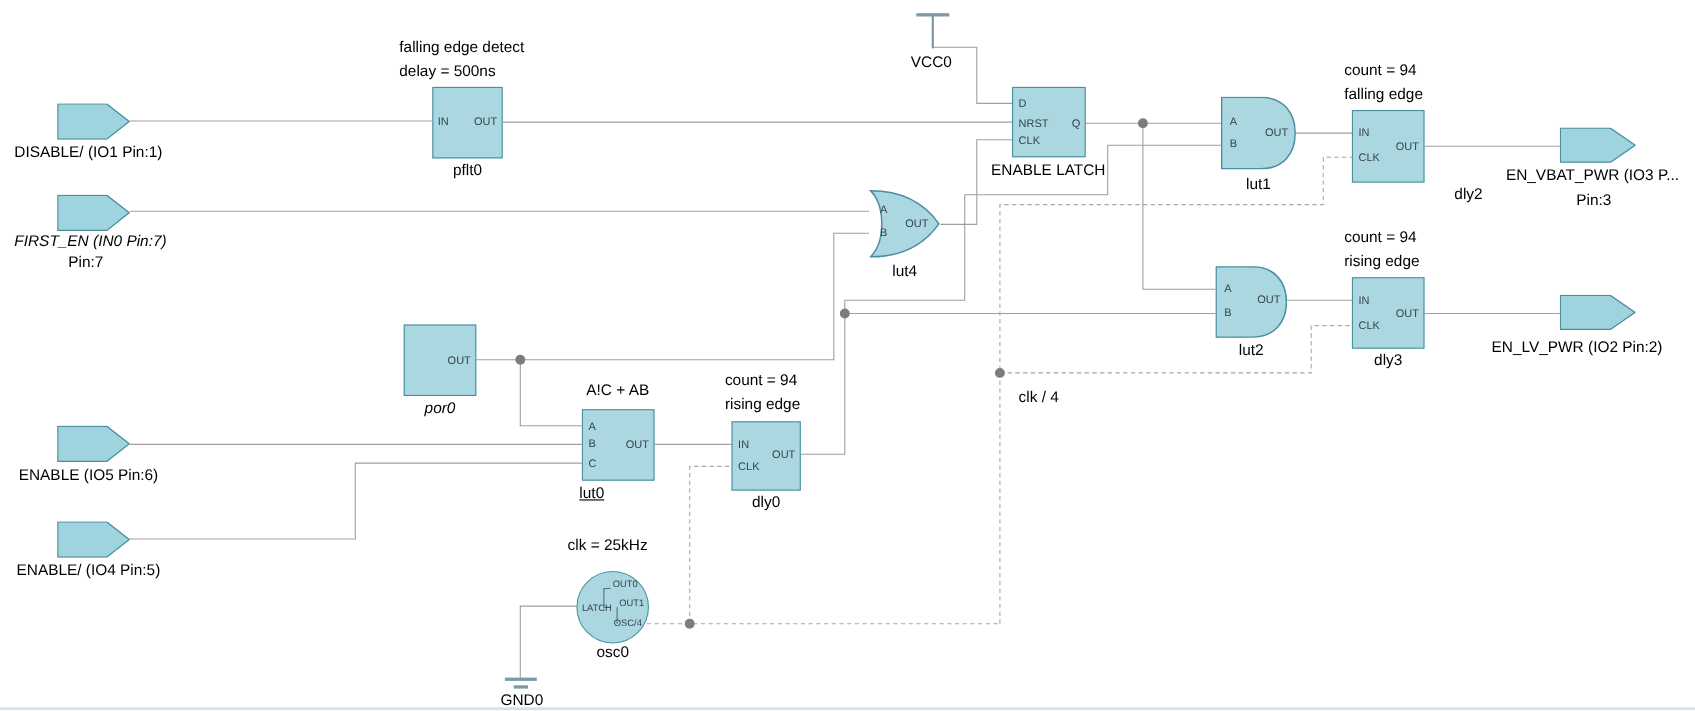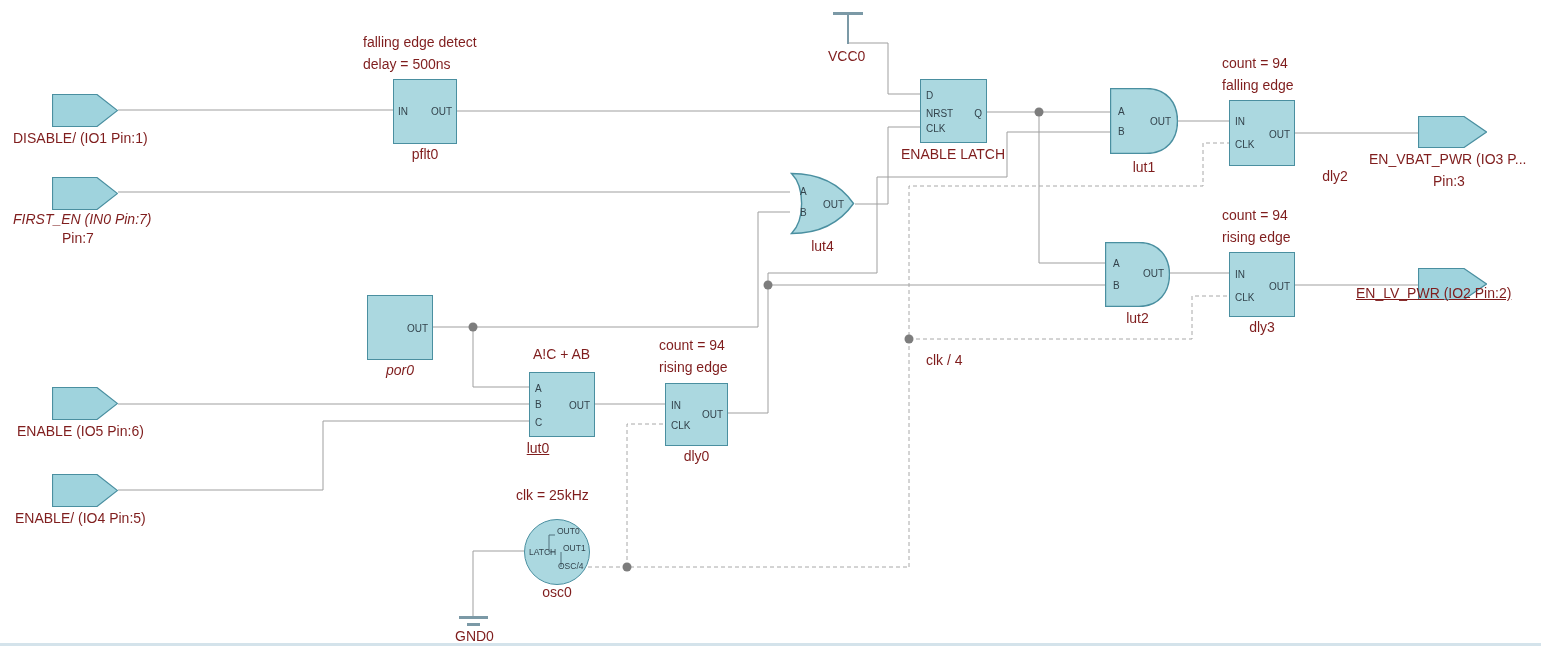--- a/index.html
+++ b/index.html
@@ -9,21 +9,21 @@
   #wires polyline{fill:none;stroke:#9f9f9f;stroke-width:1;}
   #wires polyline.dashed{stroke:#a8a8a8;stroke-dasharray:4 3;}
   #wires circle.dot{fill:#7d7d7d;stroke:none;}
   .blk{position:absolute;z-index:2;background:#abd8e0;border:1px solid #4a8fa0;box-sizing:border-box;}
   .gate{position:absolute;z-index:2;}
   .gate svg path{fill:#abd8e0;stroke:#4a8fa0;stroke-width:1.4;}
   .pin{position:absolute;z-index:2;}
   .pin svg path{fill:#9fd3dd;stroke:#4a8fa0;stroke-width:1.2;}
   .port{position:absolute;z-index:3;font-size:10px;color:#33434c;transform:translateY(-50%);white-space:nowrap;}
   .port.r{right:4px;}
-  .lbl{position:absolute;z-index:3;font-size:14px;color:#7f1d1d;white-space:nowrap;}
+  .lbl{position:absolute;z-index:3;font-size:14px;color:#000000;white-space:nowrap;}
   .lbl.c{text-align:center;}
   .circle{position:absolute;z-index:2;background:#abd8e0;border:1px solid #4a8fa0;border-radius:50%;box-sizing:border-box;}
   .oscport{position:absolute;z-index:3;font-size:8.5px;color:#33434c;transform:translateY(-50%);white-space:nowrap;}
   .sym{position:absolute;z-index:2;background:#7b99a6;}
   .scroll-strip{position:absolute;left:0;top:643px;width:1541px;height:3px;background:#d4e3eb;z-index:4;}
 </style>
 </head>
 <body>
 
 <div id="canvas">
@@ -93,21 +93,21 @@
       </svg>
   </div>
   <div class="lbl" style="left:1369px;top:151px;">EN_VBAT_PWR (IO3 P...</div>
   <div class="lbl" style="left:1433px;top:173px;">Pin:3</div>
 
   <div class="pin" style="left:1418px;top:268px;">
     <svg width="69" height="32" viewBox="0 0 69 32">
         <path d="M0.5,0.5 H46 L68.5,16 L46,31.5 H0.5 Z"></path>
       </svg>
   </div>
-  <div class="lbl" style="left:1356px;top:285px;text-decoration:underline;">EN_LV_PWR (IO2 Pin:2)</div>
+  <div class="lbl" style="left:1356px;top:307px;">EN_LV_PWR (IO2 Pin:2)</div>
 
   <div class="lbl" style="left:363px;top:34px;">falling edge detect</div>
   <div class="lbl" style="left:363px;top:56px;">delay = 500ns</div>
   <div class="blk" style="left:393px;top:79px;width:64px;height:65px;">
     <span class="port" style="left:4px;top:31px;">IN</span>
     <span class="port r" style="top:31px;">OUT</span>
   </div>
   <div class="lbl c" style="left:393px;top:146px;width:64px;">pflt0</div>
 
   <div class="blk" style="left:367px;top:295px;width:66px;height:65px;">

